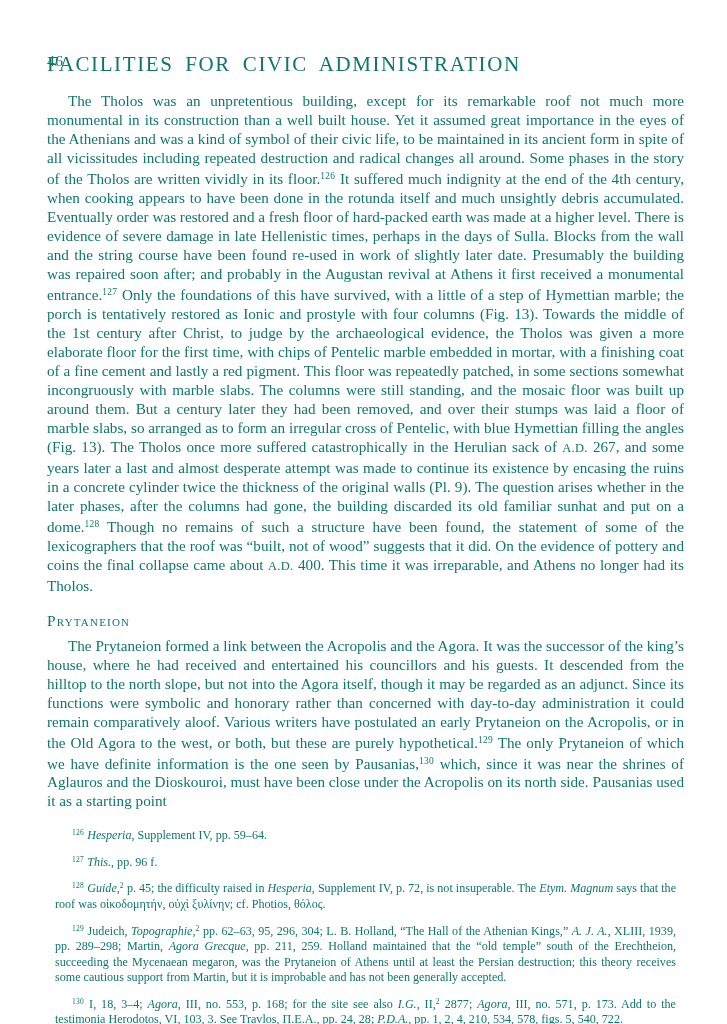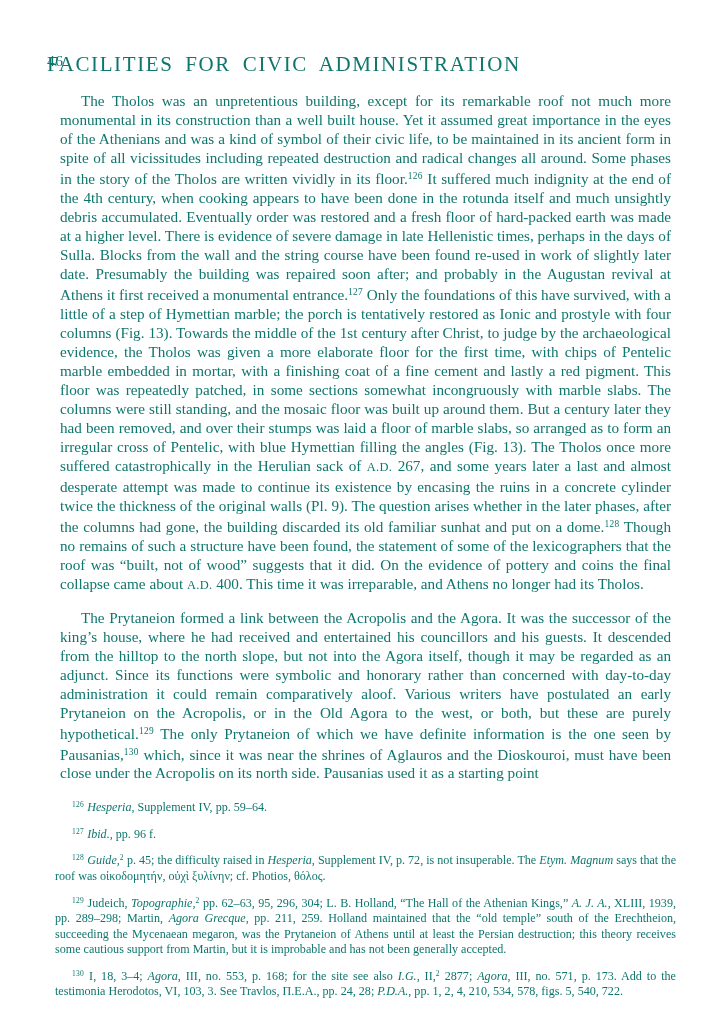--- a/index.html
+++ b/index.html
@@ -32,21 +32,21 @@
     right: 0;
     top: 0;
     text-align: left;
     font-size: 21px;
     letter-spacing: 1.6px;
     word-spacing: 5px;
     white-space: nowrap;
   }
   .body-text { margin-top: 20px; }
   .para {
-    margin: 13px;
+    margin: 0;
     font-size: 15.2px;
     line-height: 19px;
     text-align: justify;
     text-indent: 21px;
   }
   .section-heading {
     margin: 17px 0 6px 0;
     font-size: 15.4px;
     font-weight: normal;
     font-variant: small-caps;
@@ -74,25 +74,26 @@
 <div class="page">
 
   <header class="running-head">
     <span class="page-num">46</span>
     <span class="running-title">FACILITIES FOR CIVIC ADMINISTRATION</span>
   </header>
 
   <main class="body-text">
     <p class="para"><span>The Tholos was an unpretentious building, except for its remarkable roof not much more monumental in its construction than a well built house. Yet it assumed great importance in the eyes of the Athenians and was a kind of symbol of their civic life, to be maintained in its ancient form in spite of all vicissitudes including repeated destruction and radical changes all around. Some phases in the story of the Tholos are written vividly in its floor.</span><span class="run-sup">126</span><span> It suffered much indignity at the end of the 4th century, when cooking appears to have been done in the rotunda itself and much unsightly debris accumulated. Eventually order was restored and a fresh floor of hard-packed earth was made at a higher level. There is evidence of severe damage in late Hellenistic times, perhaps in the days of Sulla. Blocks from the wall and the string course have been found re-used in work of slightly later date. Presumably the building was repaired soon after; and probably in the Augustan revival at Athens it first received a monumental entrance.</span><span class="run-sup">127</span><span> Only the foundations of this have survived, with a little of a step of Hymettian marble; the porch is tentatively restored as Ionic and prostyle with four columns (Fig. 13). Towards the middle of the 1st century after Christ, to judge by the archaeological evidence, the Tholos was given a more elaborate floor for the first time, with chips of Pentelic marble embedded in mortar, with a finishing coat of a fine cement and lastly a red pigment. This floor was repeatedly patched, in some sections somewhat incongruously with marble slabs. The columns were still standing, and the mosaic floor was built up around them. But a century later they had been removed, and over their stumps was laid a floor of marble slabs, so arranged as to form an irregular cross of Pentelic, with blue Hymettian filling the angles (Fig. 13). The Tholos once more suffered catastrophically in the Herulian sack of </span><span class="run-sc">A.D.</span><span> 267, and some years later a last and almost desperate attempt was made to continue its existence by encasing the ruins in a concrete cylinder twice the thickness of the original walls (Pl. 9). The question arises whether in the later phases, after the columns had gone, the building discarded its old familiar sunhat and put on a dome.</span><span class="run-sup">128</span><span> Though no remains of such a structure have been found, the statement of some of the lexicographers that the roof was “built, not of wood” suggests that it did. On the evidence of pottery and coins the final collapse came about </span><span class="run-sc">A.D.</span><span> 400. This time it was irreparable, and Athens no longer had its Tholos.</span></p>
 
+    <h2 class="section-heading">Prytaneion</h2>
 
     <p class="para"><span>The Prytaneion formed a link between the Acropolis and the Agora. It was the successor of the king’s house, where he had received and entertained his councillors and his guests. It descended from the hilltop to the north slope, but not into the Agora itself, though it may be regarded as an adjunct. Since its functions were symbolic and honorary rather than concerned with day-to-day administration it could remain comparatively aloof. Various writers have postulated an early Prytaneion on the Acropolis, or in the Old Agora to the west, or both, but these are purely hypothetical.</span><span class="run-sup">129</span><span> The only Prytaneion of which we have definite information is the one seen by Pausanias,</span><span class="run-sup">130</span><span> which, since it was near the shrines of Aglauros and the Dioskouroi, must have been close under the Acropolis on its north side. Pausanias used it as a starting point</span></p>
   </main>
 
   <footer class="footnotes">
     <p class="footnote"><span class="run-sup">126</span><span> </span><span class="run-i">Hesperia</span><span>, Supplement IV, pp. 59–64.</span></p>
-    <p class="footnote"><span class="run-sup">127</span><span> </span><span class="run-i">Ibid.</span><span>, pp. 96 f.</span></p>
+    <p class="footnote"><span class="run-sup">127</span><span> </span><span class="run-i">This.</span><span>, pp. 96 f.</span></p>
     <p class="footnote"><span class="run-sup">128</span><span> </span><span class="run-i">Guide,</span><span class="run-sup">2</span><span> p. 45; the difficulty raised in </span><span class="run-i">Hesperia</span><span>, Supplement IV, p. 72, is not insuperable. The </span><span class="run-i">Etym. Magnum</span><span> says that the roof was οἰκοδομητήν, οὐχὶ ξυλίνην; cf. Photios, θόλος.</span></p>
     <p class="footnote"><span class="run-sup">129</span><span> Judeich, </span><span class="run-i">Topographie,</span><span class="run-sup">2</span><span> pp. 62–63, 95, 296, 304; L. B. Holland, “The Hall of the Athenian Kings,” </span><span class="run-i">A. J. A.</span><span>, XLIII, 1939, pp. 289–298; Martin, </span><span class="run-i">Agora Grecque</span><span>, pp. 211, 259. Holland maintained that the “old temple” south of the Erechtheion, succeeding the Mycenaean megaron, was the Prytaneion of Athens until at least the Persian destruction; this theory receives some cautious support from Martin, but it is improbable and has not been generally accepted.</span></p>
     <p class="footnote"><span class="run-sup">130</span><span> I, 18, 3–4; </span><span class="run-i">Agora</span><span>, III, no. 553, p. 168; for the site see also </span><span class="run-i">I.G.</span><span>, II,</span><span class="run-sup">2</span><span> 2877; </span><span class="run-i">Agora</span><span>, III, no. 571, p. 173. Add to the testimonia Herodotos, VI, 103, 3. See Travlos, Π.Ε.Α., pp. 24, 28; </span><span class="run-i">P.D.A.</span><span>, pp. 1, 2, 4, 210, 534, 578, figs. 5, 540, 722.</span></p>
   </footer>
 
 </div>
 
 </body></html>

